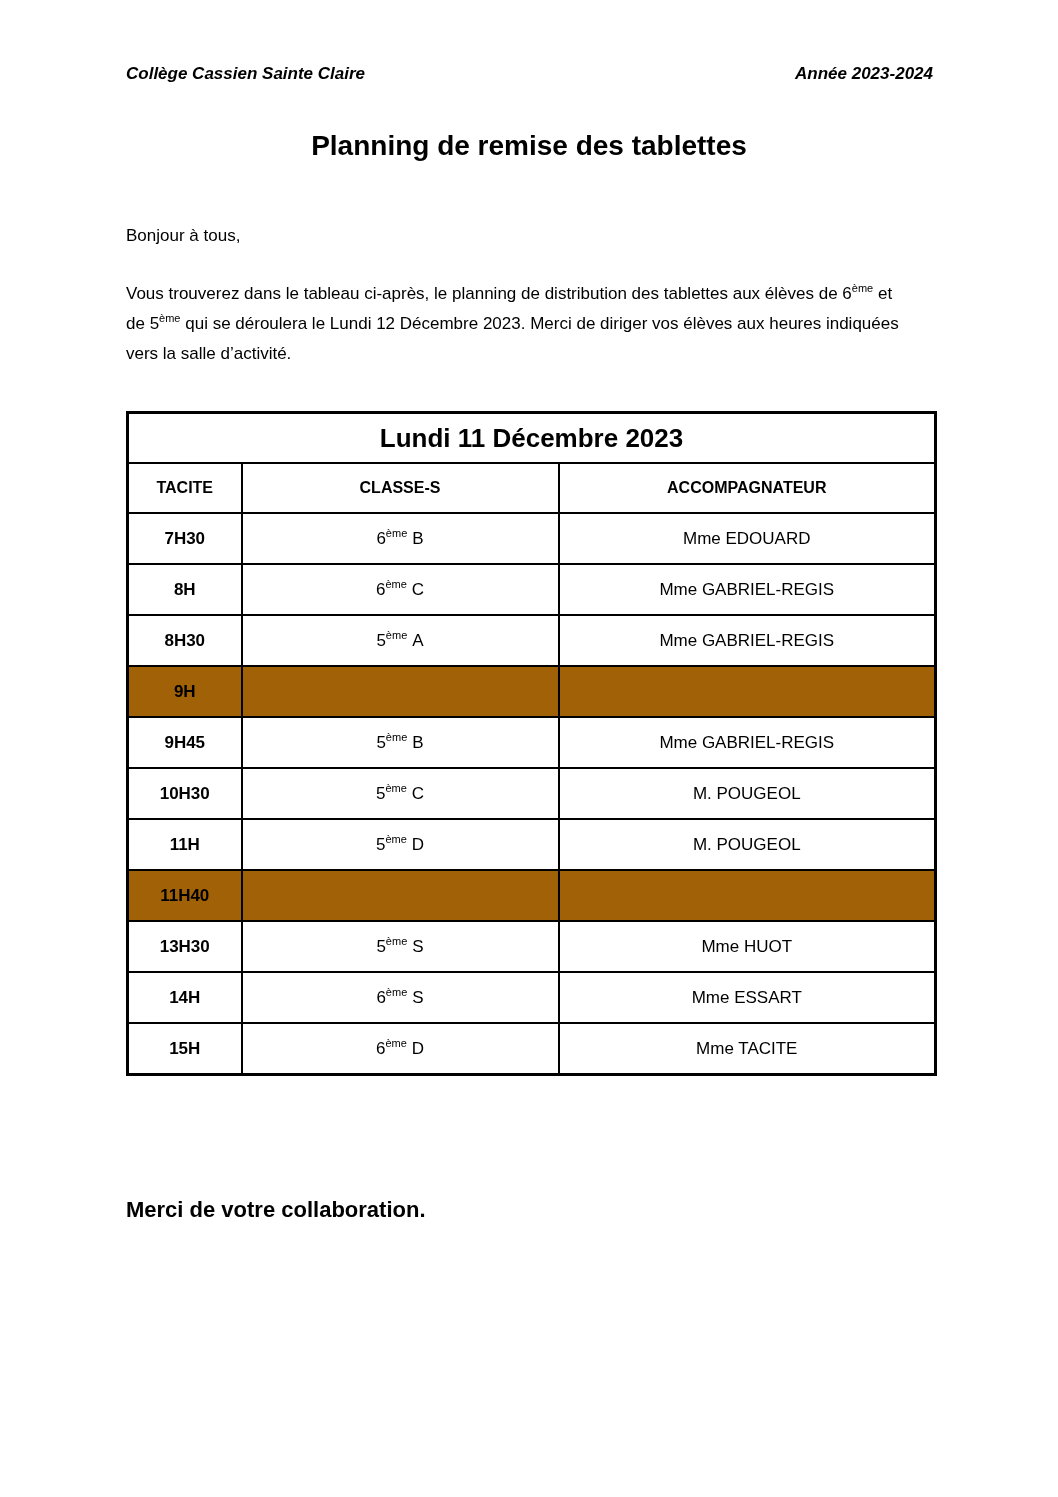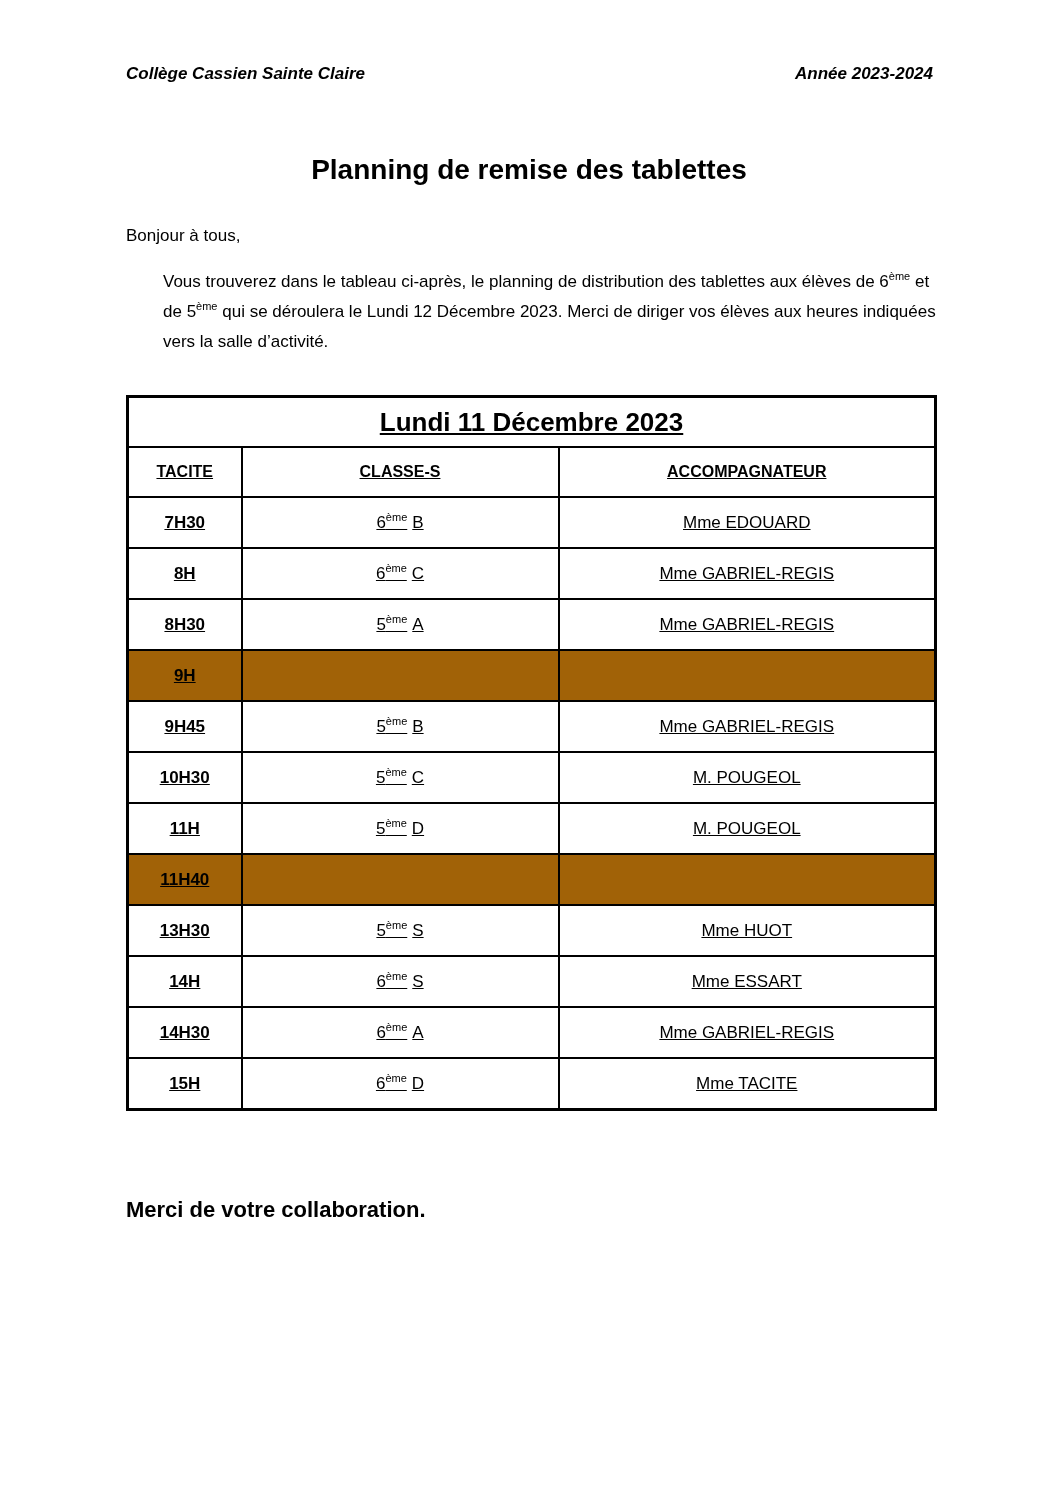--- a/index.html
+++ b/index.html
@@ -11,39 +11,38 @@
     color:#000000;
     overflow:hidden;
   }
   .doc-header{
     position:absolute;top:64px;left:126px;width:807px;
     display:flex;justify-content:space-between;
     font-size:17px;font-weight:bold;font-style:italic;
   }
   .doc-title{
     position:absolute;top:130px;left:0;width:100%;
-    text-align:center;font-size:28px;font-weight:bold;margin-top:24px;
+    text-align:center;font-size:28px;font-weight:bold;
   }
   .greeting{
     position:absolute;top:226px;left:126px;
     font-size:17px;
   }
   .paragraph{
-    position:absolute;top:267px;left:126px;width:812px;
-    font-size:17px;line-height:30px;margin-left:37px;
+    position:absolute;top:279px;left:126px;width:812px;
+    font-size:17px;line-height:30px;
   }
   sup.sup{
     font-size:11px;vertical-align:super;line-height:0;
   }
   table.schedule{
-    position:absolute;top:395px;left:126px;
+    position:absolute;top:411px;left:126px;
     border-collapse:collapse;
     table-layout:fixed;
     width:808px;
-    text-decoration:underline;
   }
   table.schedule td,table.schedule th{
     border:2px solid #000000;
     text-align:center;vertical-align:middle;
     padding:0;
     background:#ffffff;
     overflow:hidden;
   }
   table.schedule{border:3px solid #000000;}
   .col-time{width:114px;}
@@ -145,25 +144,20 @@
         <td class="c-time">13H30</td>
         <td class="c-class"><span>5</span><sup class="sup">ème</sup><span class="class-letter">S</span></td>
         <td class="c-escort">Mme HUOT</td>
       </tr>
       <tr class="data-row">
         <td class="c-time">14H</td>
         <td class="c-class"><span>6</span><sup class="sup">ème</sup><span class="class-letter">S</span></td>
         <td class="c-escort">Mme ESSART</td>
       </tr>
       <tr class="data-row">
-        <td class="c-time">14H30</td>
-        <td class="c-class"><span>6</span><sup class="sup">ème</sup><span class="class-letter">A</span></td>
-        <td class="c-escort">Mme GABRIEL-REGIS</td>
-      </tr>
-      <tr class="data-row">
         <td class="c-time">15H</td>
         <td class="c-class"><span>6</span><sup class="sup">ème</sup><span class="class-letter">D</span></td>
         <td class="c-escort">Mme TACITE</td>
       </tr>
     </tbody>
   </table>
 
   <div class="closing">Merci de votre collaboration.</div>
 
   <div class="signature">Mme C. COLOMBO</div>

